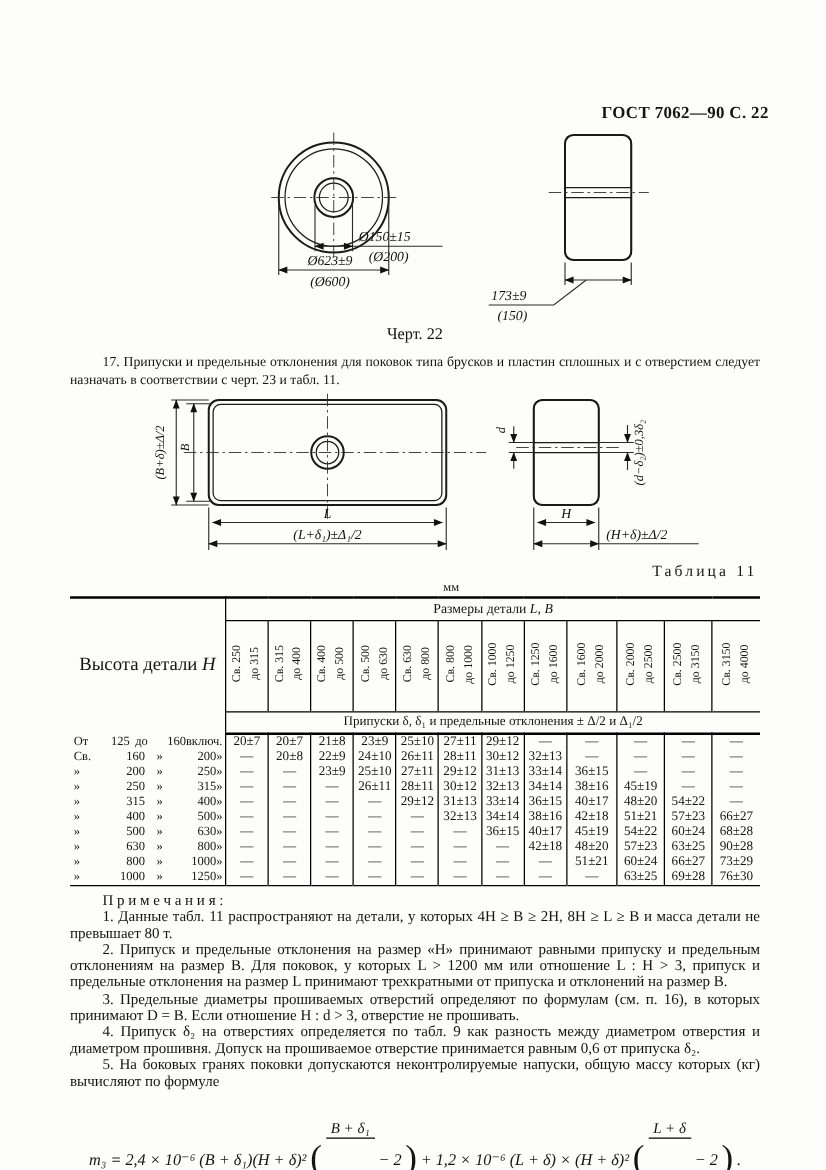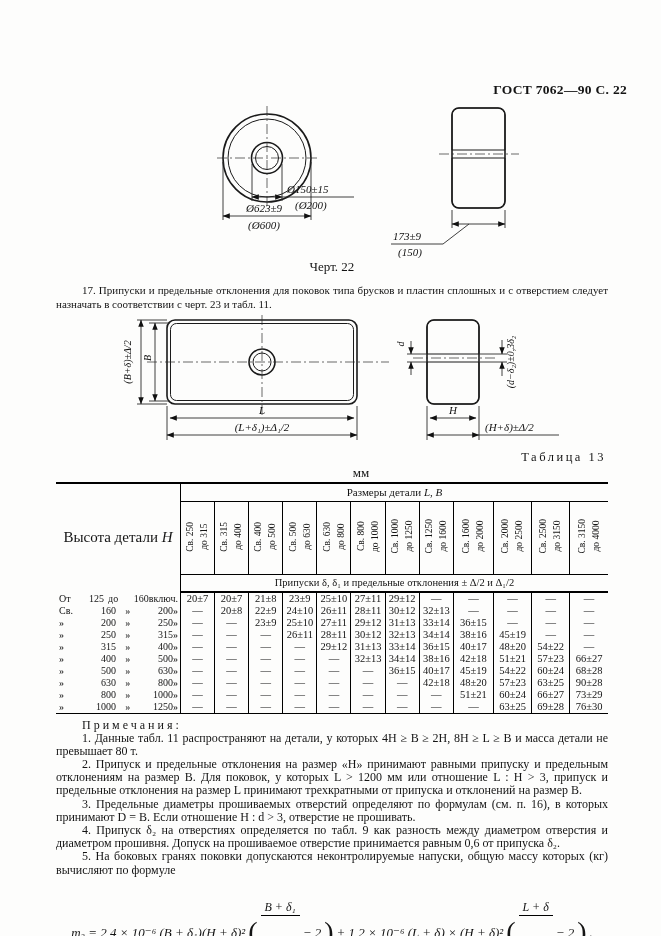--- a/index.html
+++ b/index.html
@@ -1,28 +1,28 @@
 <!DOCTYPE html>
 <html><head>
 <meta charset="utf-8">
 <title>ГОСТ 7062—90 С. 22</title>
 <style>
   html,body { margin:0; padding:0; background:#e8e8e8; }
   .page { position:relative; width:661px; height:936px; margin:0 auto; background:#fdfdfc;
           font-family:"Liberation Serif","DejaVu Serif",serif; color:#141414; overflow:hidden; }
-  .gost-header { position:absolute; top:82px; right:34px; font-weight:bold; font-size:13.5px; letter-spacing:0.3px; }
+  .gost-header { position:absolute; top:82px; right:46px; font-weight:bold; font-size:13.5px; letter-spacing:0.3px; }
   .content { position:absolute; top:100px; left:56px; width:552px; }
 
   svg.fig { display:block; margin:0 auto; }
   .fig-caption { text-align:center; font-size:13px; margin:1px 0 0; }
 
   .para { font-size:11px; line-height:1.25; text-align:justify; text-indent:26px; margin:9px 0 2px; }
 
   .tbl-title { text-align:right; font-size:12.5px; letter-spacing:2.5px; margin:4px 2px 0 0; }
-  .mm-label { font-size:13px; text-align:center; padding-left:58px; margin:0 0 1px; }
+  .mm-label { font-size:10px; text-align:center; padding-left:58px; margin:0 0 1px; }
 
   table.t11 { border-collapse:collapse; table-layout:fixed; width:552px;
               border-top:2.5px solid #000; border-bottom:1.2px solid #000; }
   .t11 td { border-left:1px solid #000; text-align:center; padding:0; vertical-align:middle;
             font-size:10.5px; overflow:hidden; }
   .t11 td.nl { border-left:none; }
   .t11 td.group-hdr { border-bottom:1px solid #000; font-size:11px; height:17px; }
   .t11 td.rotcell { border-bottom:1px solid #000; height:72px; }
   .t11 td.subhdr { border-bottom:2px solid #000; font-size:10.5px; height:16px; }
   .t11 td.hdr-label { font-size:15px; }
@@ -165,21 +165,21 @@
         <line x1="333" y1="104" x2="379" y2="104" class="dl" marker-start="url(#a23)" marker-end="url(#a23)"></line>
         <text x="356" y="100" text-anchor="middle" class="dt">H</text>
         <line x1="330" y1="92" x2="330" y2="126" class="dl"></line>
         <line x1="382" y1="92" x2="382" y2="126" class="dl"></line>
         <line x1="330" y1="121" x2="382" y2="121" class="dl" marker-start="url(#a23)" marker-end="url(#a23)"></line>
         <line x1="382" y1="121" x2="462" y2="121" class="dl"></line>
         <text x="388" y="117" class="dt">(H+δ)±Δ/2</text>
       </g>
     </svg>
 
-    <div class="tbl-title">Таблица 13</div>
+    <div class="tbl-title">Таблица 11</div>
     <div class="mm-label">мм</div>
 
     <table class="t11">
       <colgroup>
         <col style="width:124px">
         <col style="width:34px">
           <col style="width:34px">
           <col style="width:34px">
           <col style="width:34px">
         <col style="width:34px">

